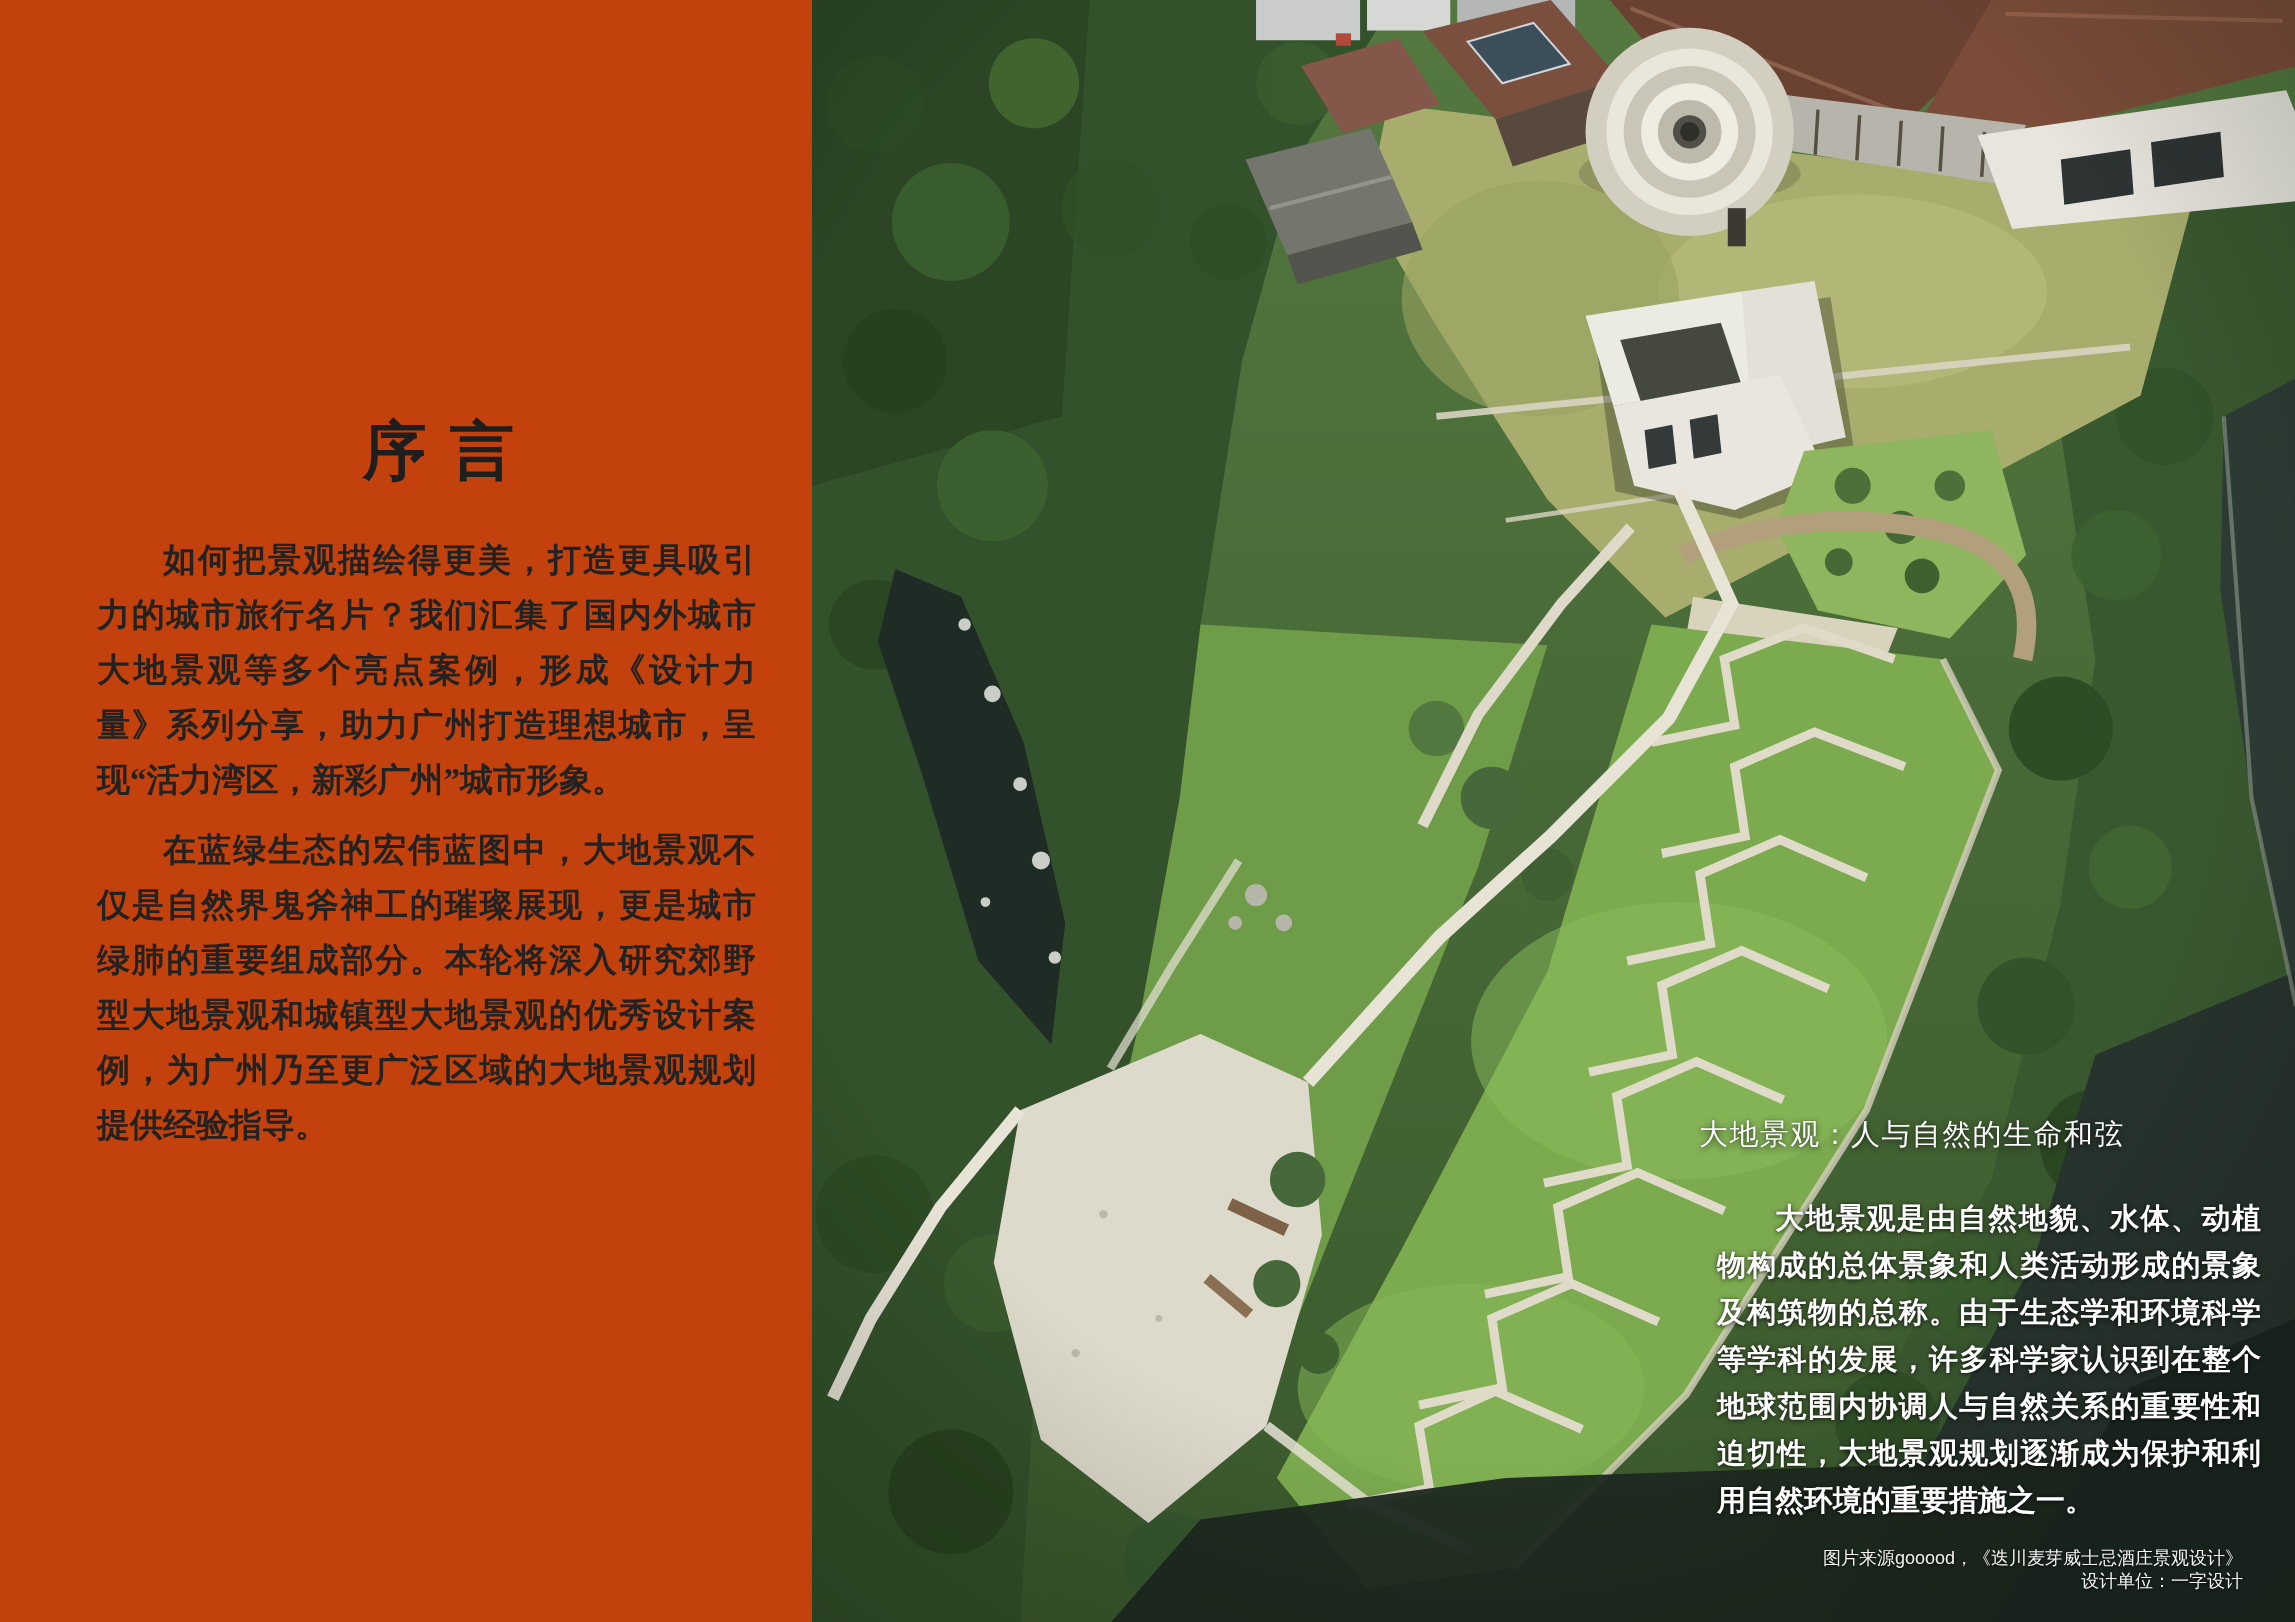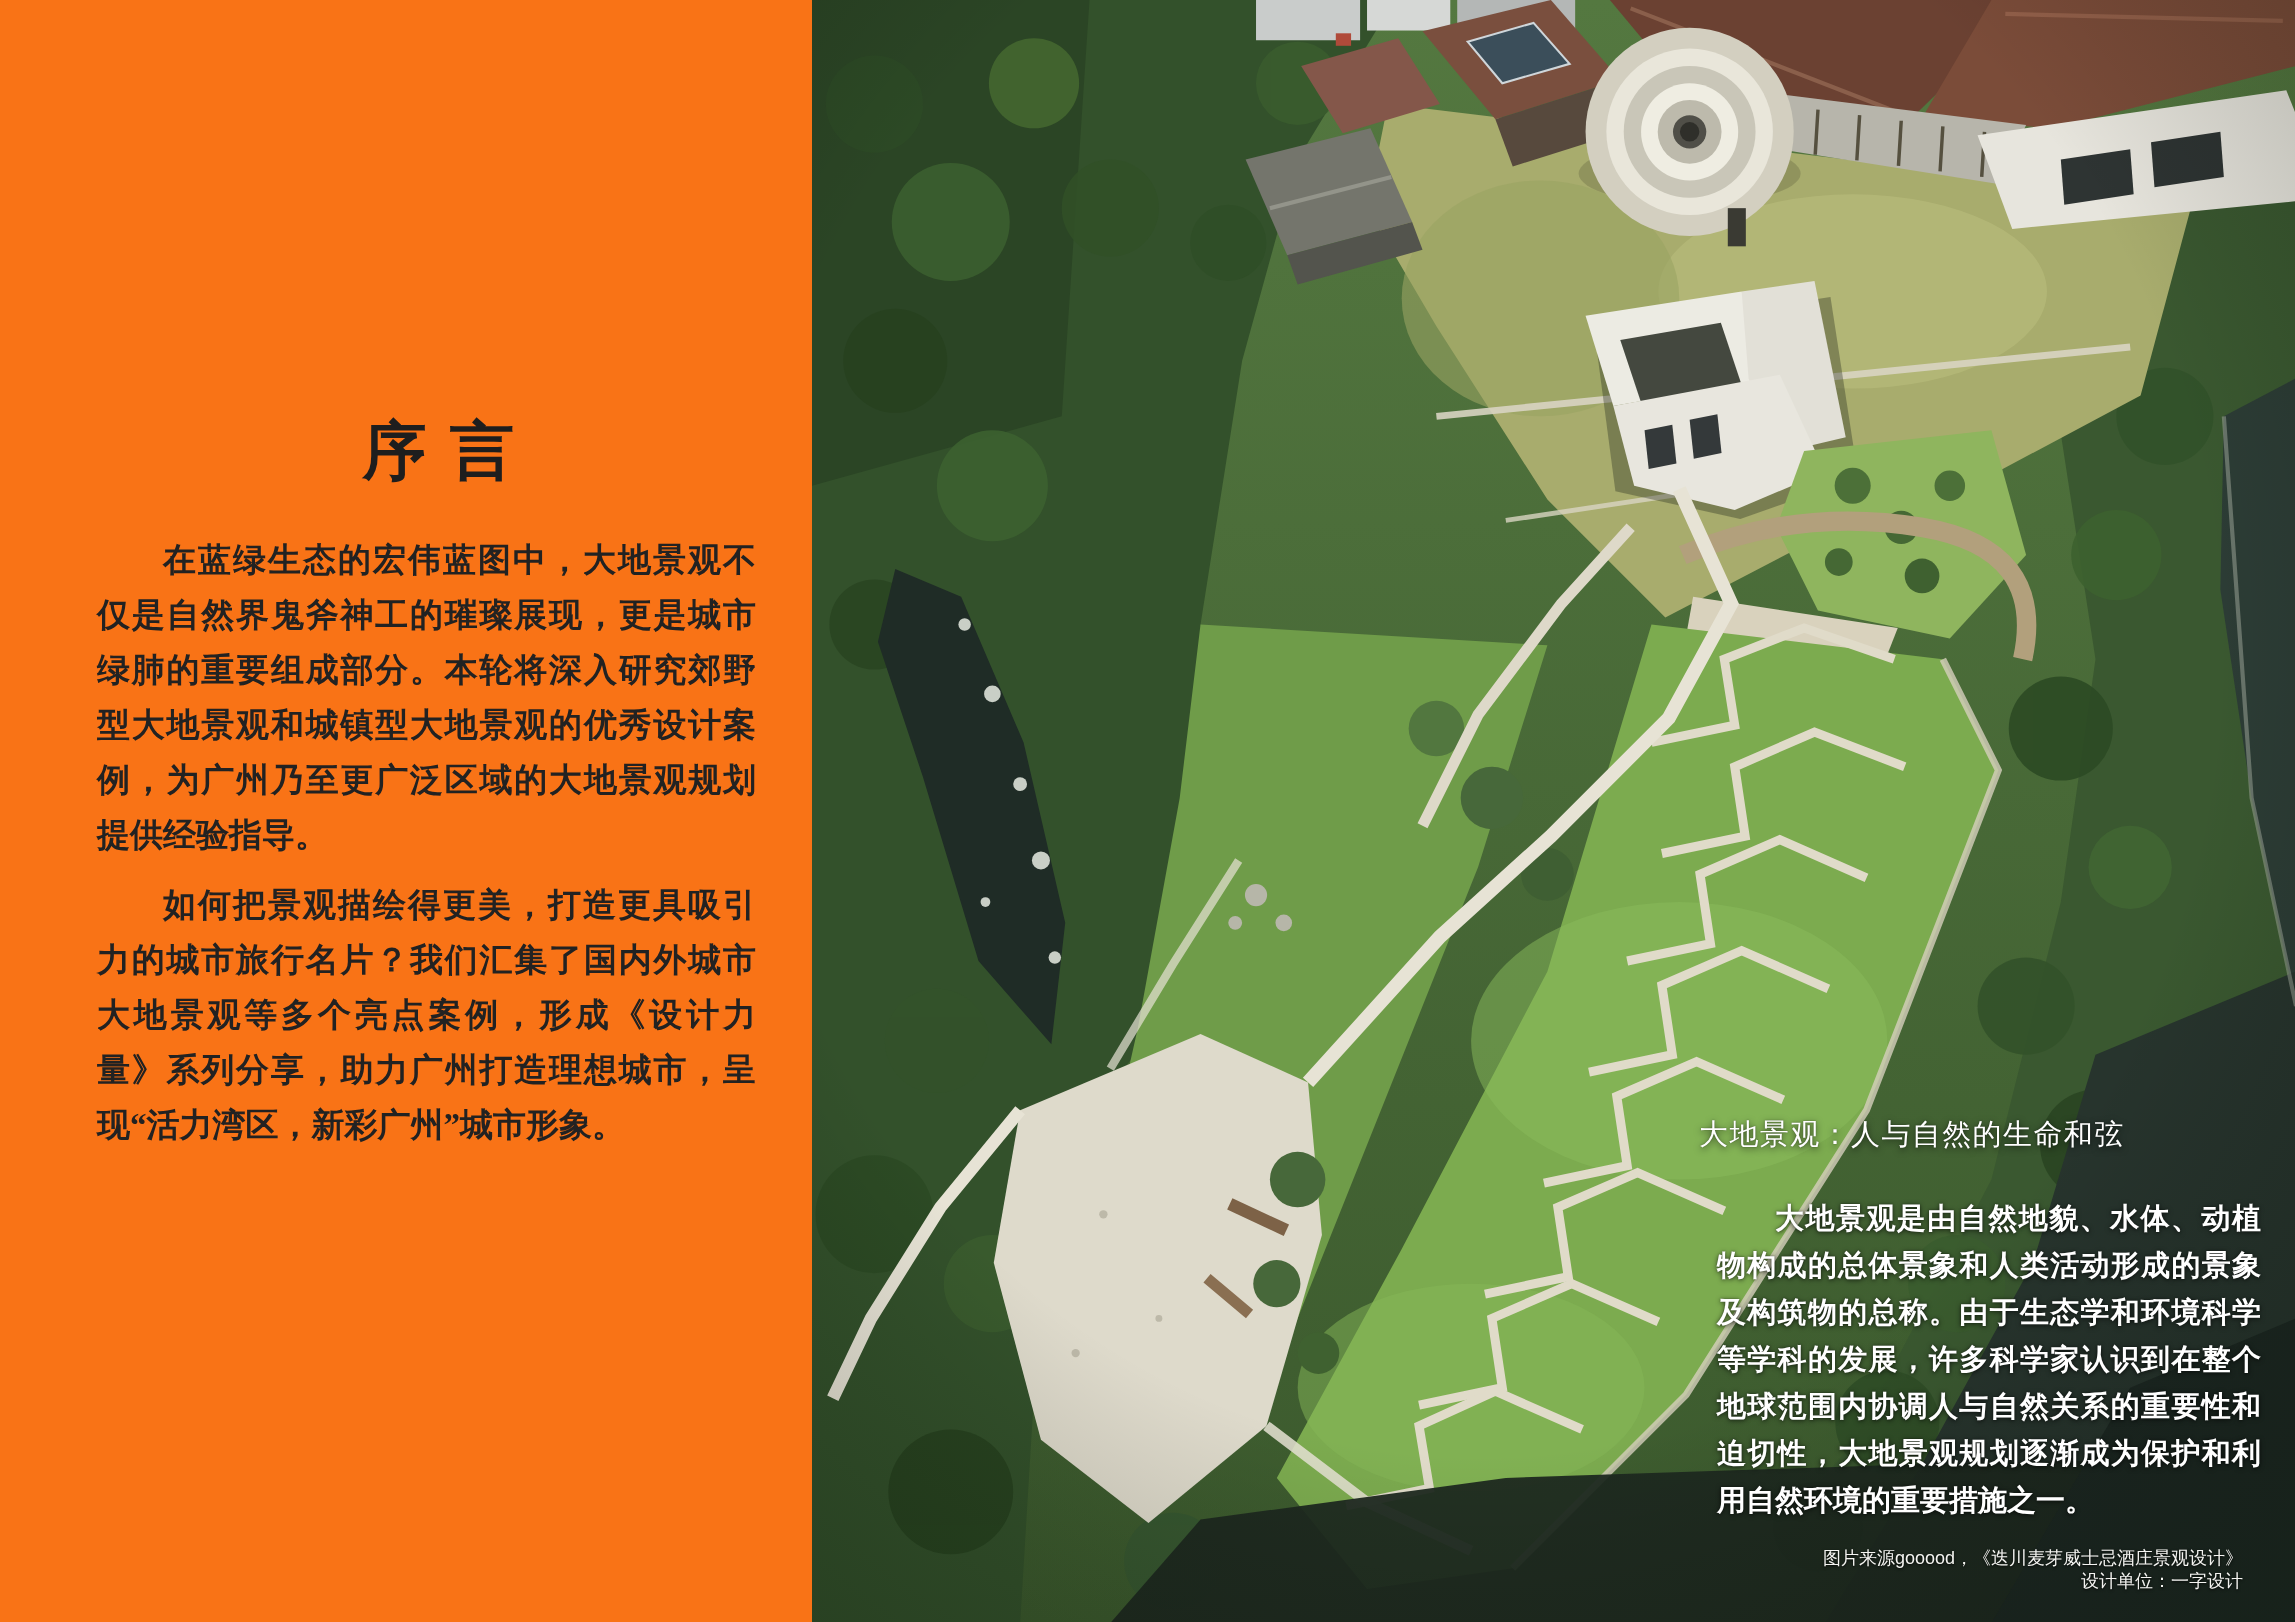--- a/index.html
+++ b/index.html
@@ -1,19 +1,19 @@
 <!DOCTYPE html>
 <html style="font-size:11px"><head>
 <meta charset="utf-8">
 <style>
   html,body{margin:0;padding:0;background:#ffffff;}
   .page{position:relative;width:2295px;height:1623px;background:#ffffff;overflow:hidden;
         font-family:"Liberation Serif","DejaVu Serif",serif;}
   
-  .left-panel{position:absolute;left:0;top:0;width:812px;height:1623px;background:#f97316;}
+  .left-panel{position:absolute;left:0;top:0;width:812px;height:1623px;background:#c2410c;}
   .page-title{position:absolute;left:97px;top:408px;width:659px;margin:0;
               font-size:64px;font-weight:700;color:#1e1e1e;text-align:center;
               letter-spacing:23.6px;padding-left:23.6px;}
   .preface-body{position:absolute;left:97px;top:533px;width:659px;color:#222222;
                 font-size:33px;line-height:55px;font-weight:600;text-align:justify;}
   .preface-body p{margin:0;text-indent:2em;}
   .preface-body p + p{margin-top:15.3px;}
   
   .photo-panel{position:absolute;left:812px;top:0;width:1484px;height:1623px;overflow:hidden;}
   .photo-panel svg{position:absolute;left:0;top:0;width:100%;height:100%;display:block;}
@@ -30,22 +30,22 @@
                  text-shadow:0 0.7px 2.8px rgba(0,0,0,.85);}
 </style>
 </head>
 <body>
 
 <div class="page">
 
   <section class="left-panel">
     <h1 class="page-title">序言</h1>
     <div class="preface-body">
+      <p>如何把景观描绘得更美，打造更具吸引力的城市旅行名片？我们汇集了国内外城市大地景观等多个亮点案例，形成《设计力量》系列分享，助力广州打造理想城市，呈现“活力湾区，新彩广州”城市形象。</p>
       <p>在蓝绿生态的宏伟蓝图中，大地景观不仅是自然界鬼斧神工的璀璨展现，更是城市绿肺的重要组成部分。本轮将深入研究郊野型大地景观和城镇型大地景观的优秀设计案例，为广州乃至更广泛区域的大地景观规划提供经验指导。</p>
-      <p>如何把景观描绘得更美，打造更具吸引力的城市旅行名片？我们汇集了国内外城市大地景观等多个亮点案例，形成《设计力量》系列分享，助力广州打造理想城市，呈现“活力湾区，新彩广州”城市形象。</p>
     </div>
   </section>
 
   <section class="photo-panel">
 
     <svg viewBox="0 0 2139 2339" preserveAspectRatio="none">
       <defs>
         <linearGradient id="gForest" x1="0" y1="0" x2="0" y2="1">
           <stop offset="0" stop-color="#547840"></stop>
           <stop offset="1" stop-color="#3b592d"></stop>

